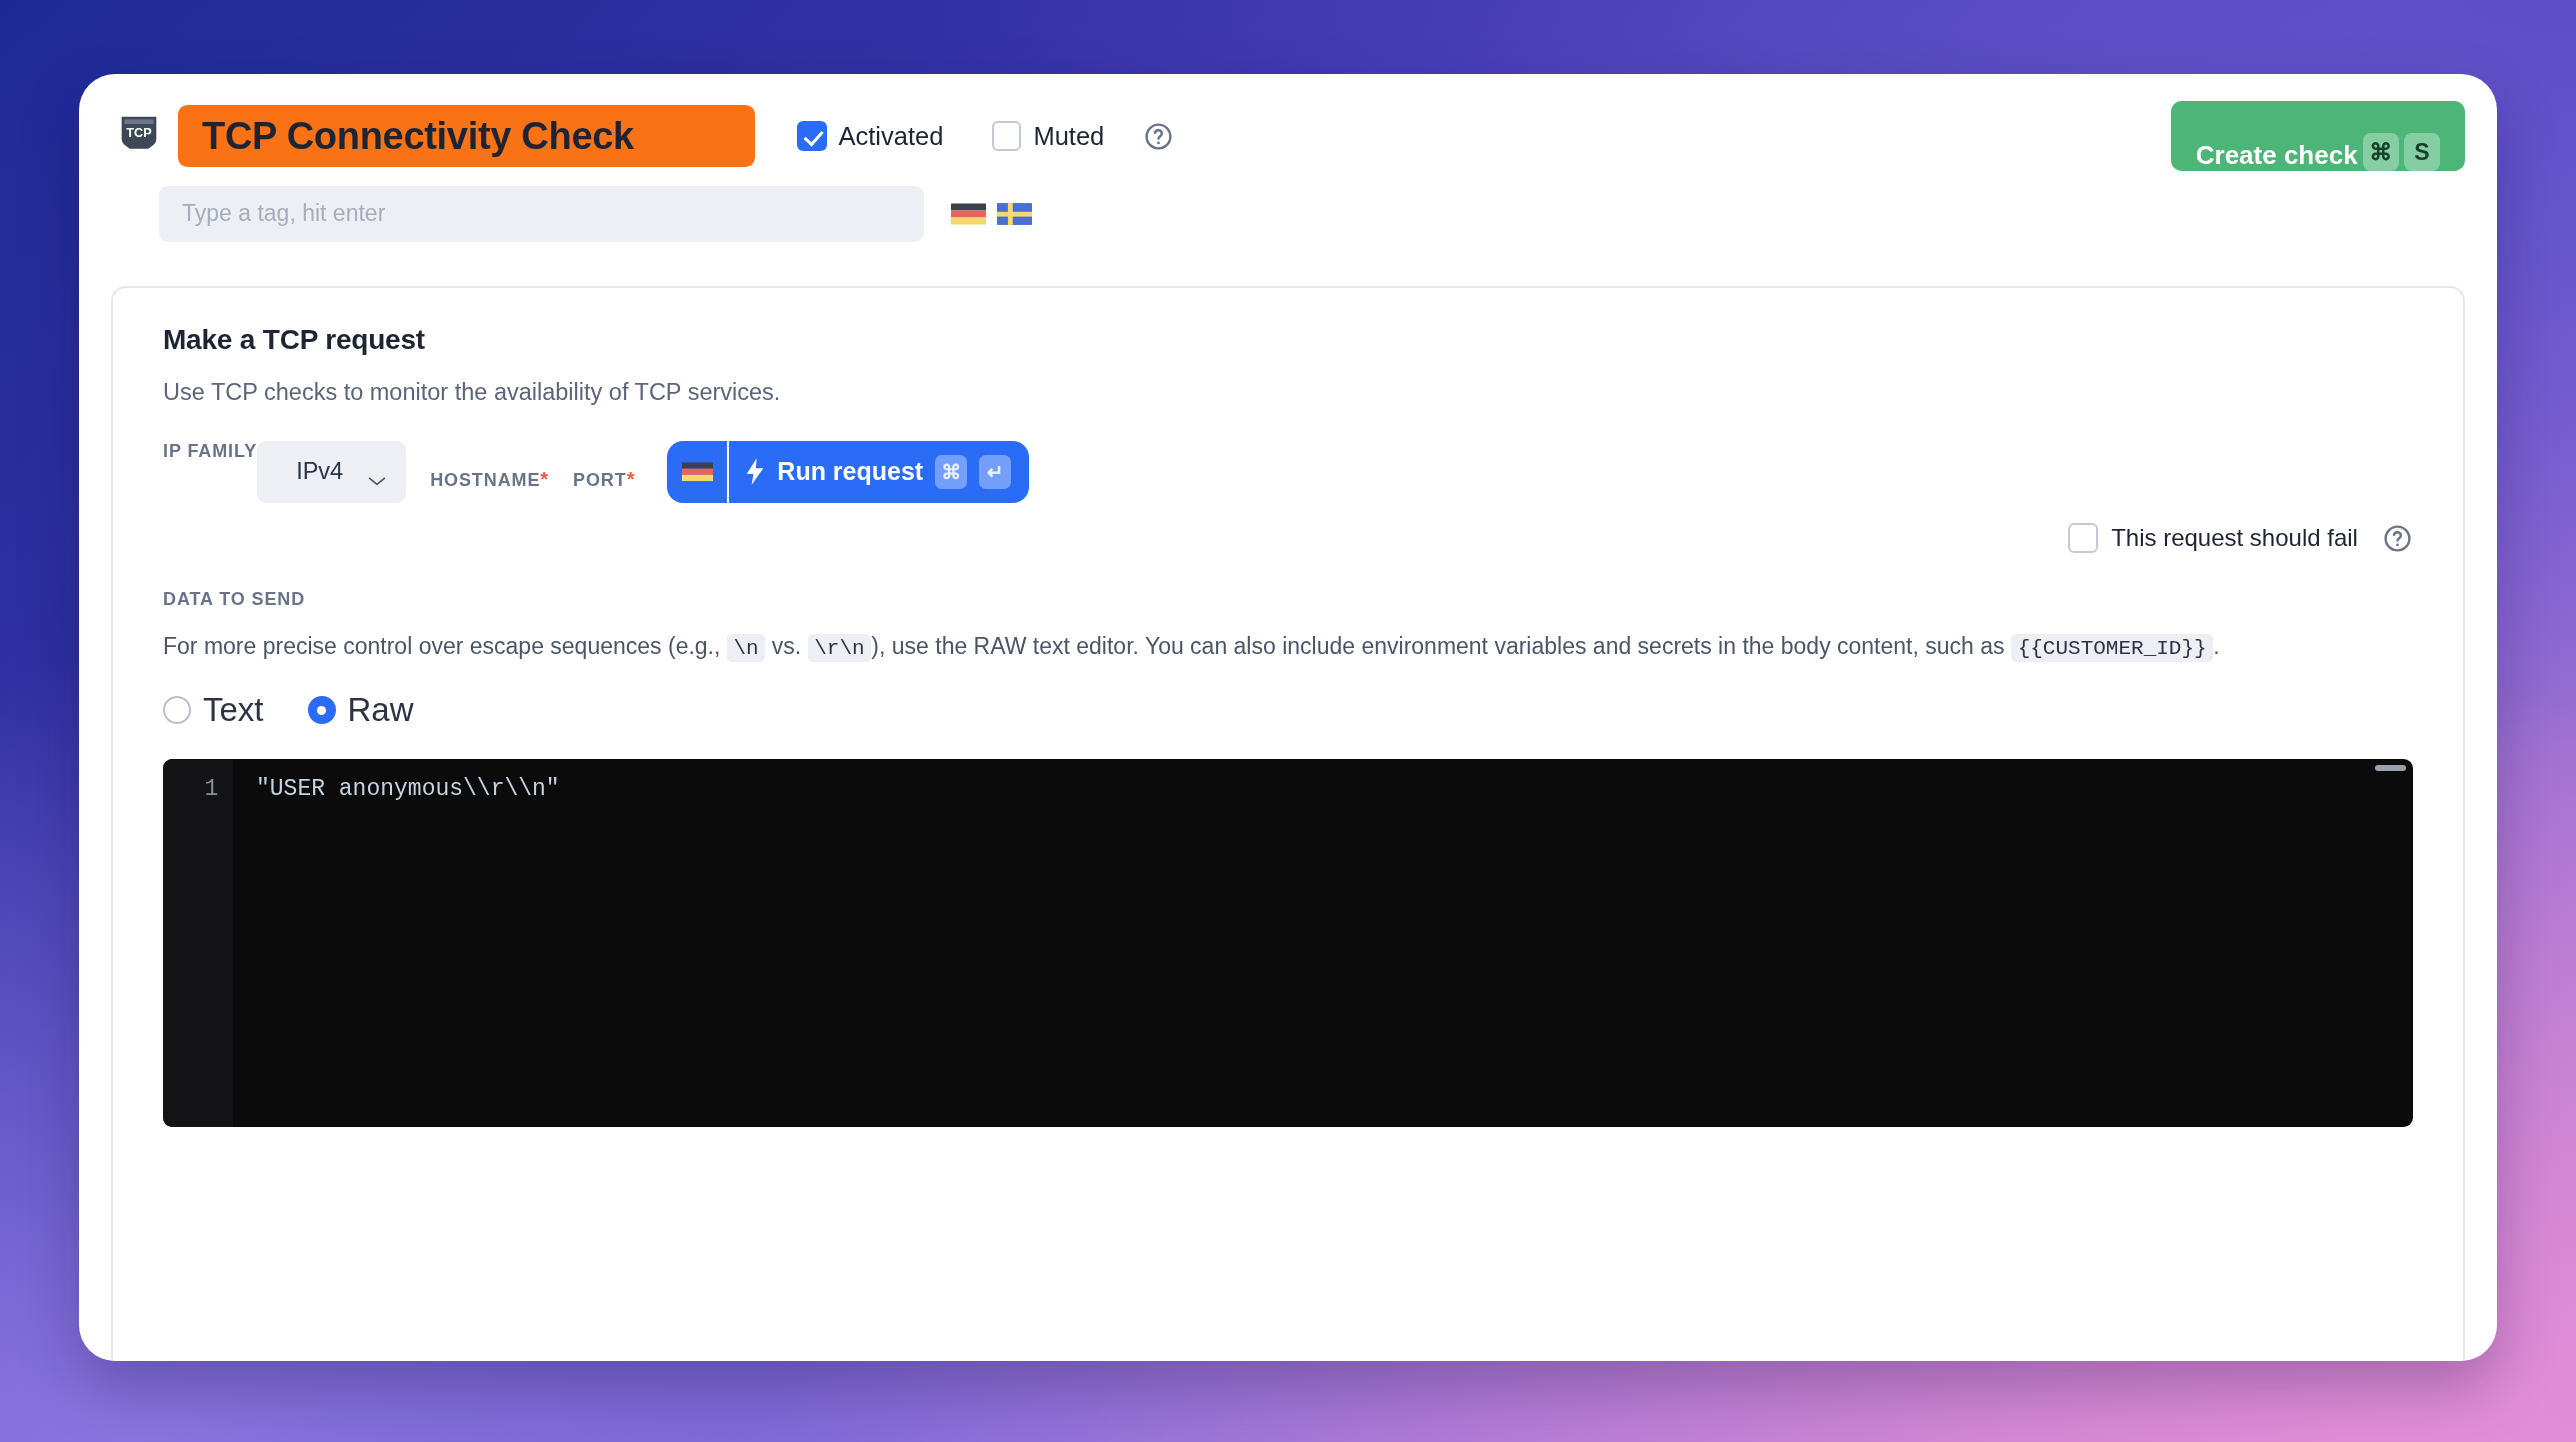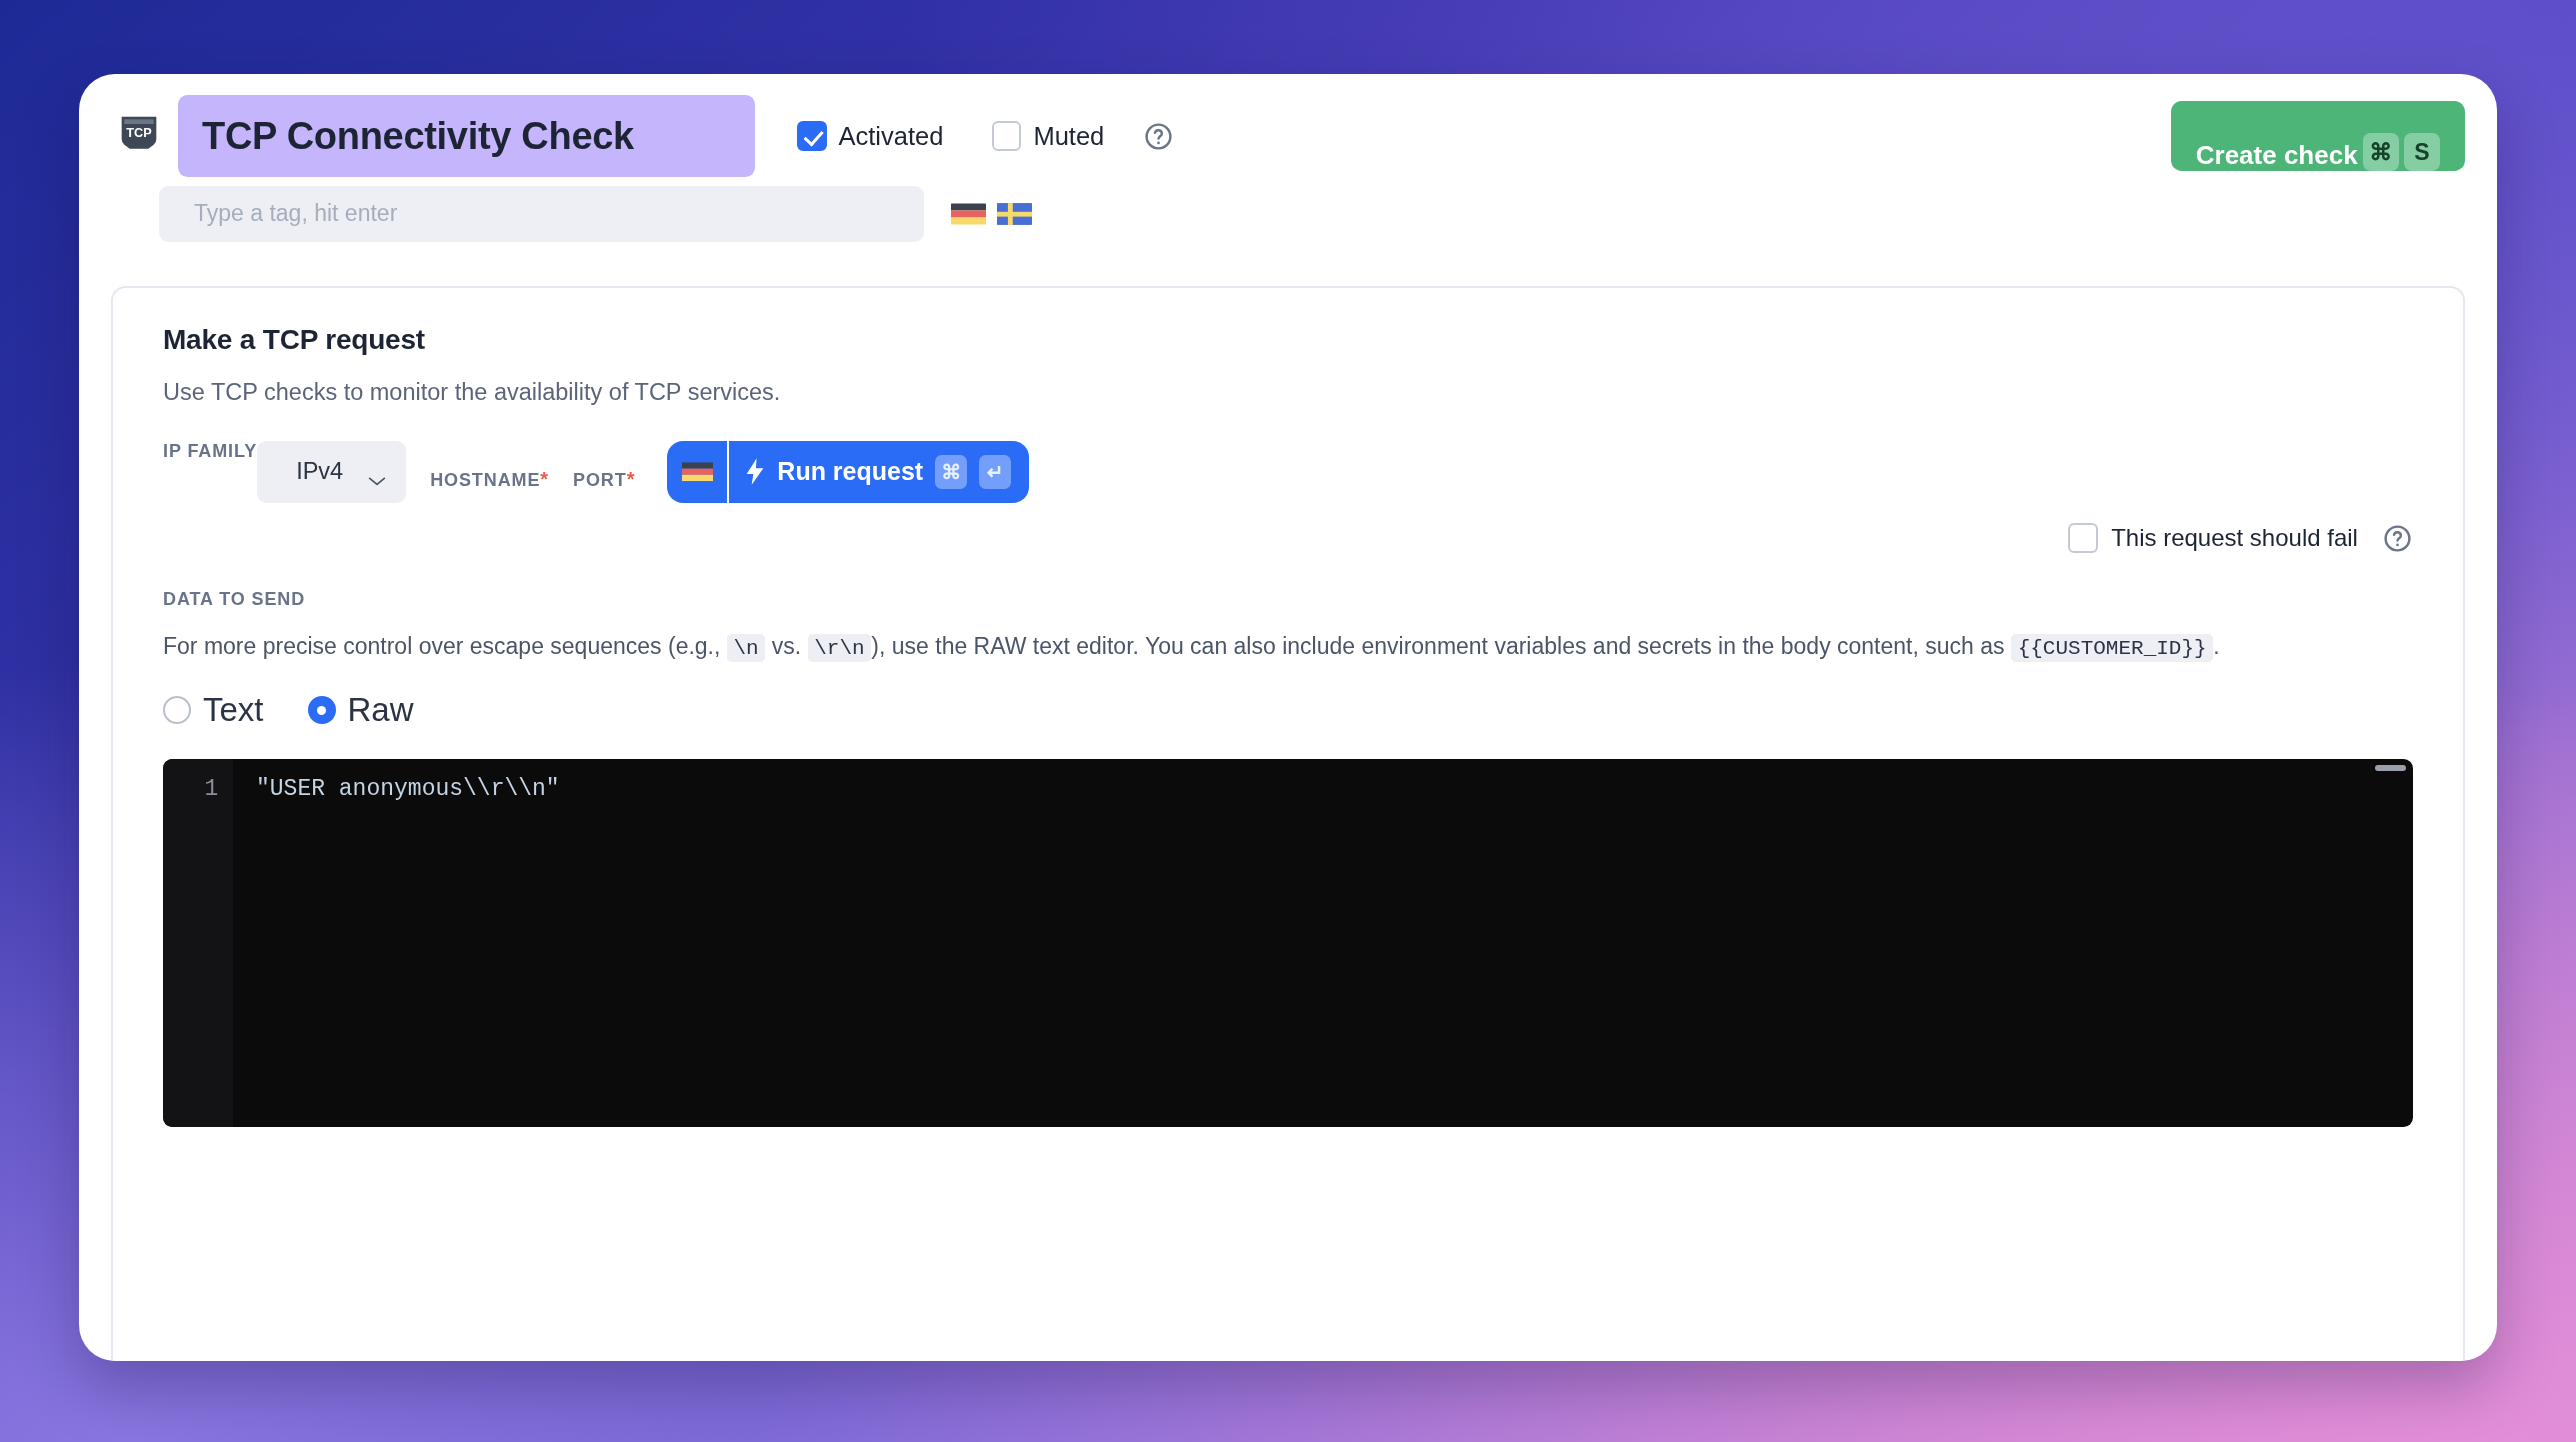--- a/index.html
+++ b/index.html
@@ -50,24 +50,24 @@
   .tcp-badge {
     width: 40px;
     height: 42px;
     flex: 0 0 auto;
     position: relative;
     margin-left: 8px;
   }
   .tcp-badge svg { display: block; }
 
   .title-field {
-    background: #c4b5fd;
+    background: #f97316;
     border: none;
     border-radius: 9.4px;
-    height: 82px;
+    height: 62px;
     width: 577px;
     padding: 0 24px;
     font-family: "Liberation Sans", sans-serif;
     font-size: 38px;
     font-weight: 700;
     color: #1d2433;
     letter-spacing: -0.3px;
     outline: none;
   }
 
@@ -150,21 +150,21 @@
     align-items: center;
     margin-top: 14.8px;
     margin-left: 48px;
   }
   .tag-input {
     background: #edeff4;
     border: none;
     border-radius: 9.4px;
     height: 56px;
     width: 765px;
-    padding: 0 35px;
+    padding: 0 23px;
     font-size: 23px;
     color: #1d2433;
     font-family: "Liberation Sans", sans-serif;
     outline: none;
   }
   .tag-input::placeholder { color: #a6adbb; }
 
   .flags { display: flex; gap: 10.7px; margin-left: 27px; }
   .flag { width: 35px; height: 24px; border-radius: 2px; overflow: hidden; display:block; }
 

